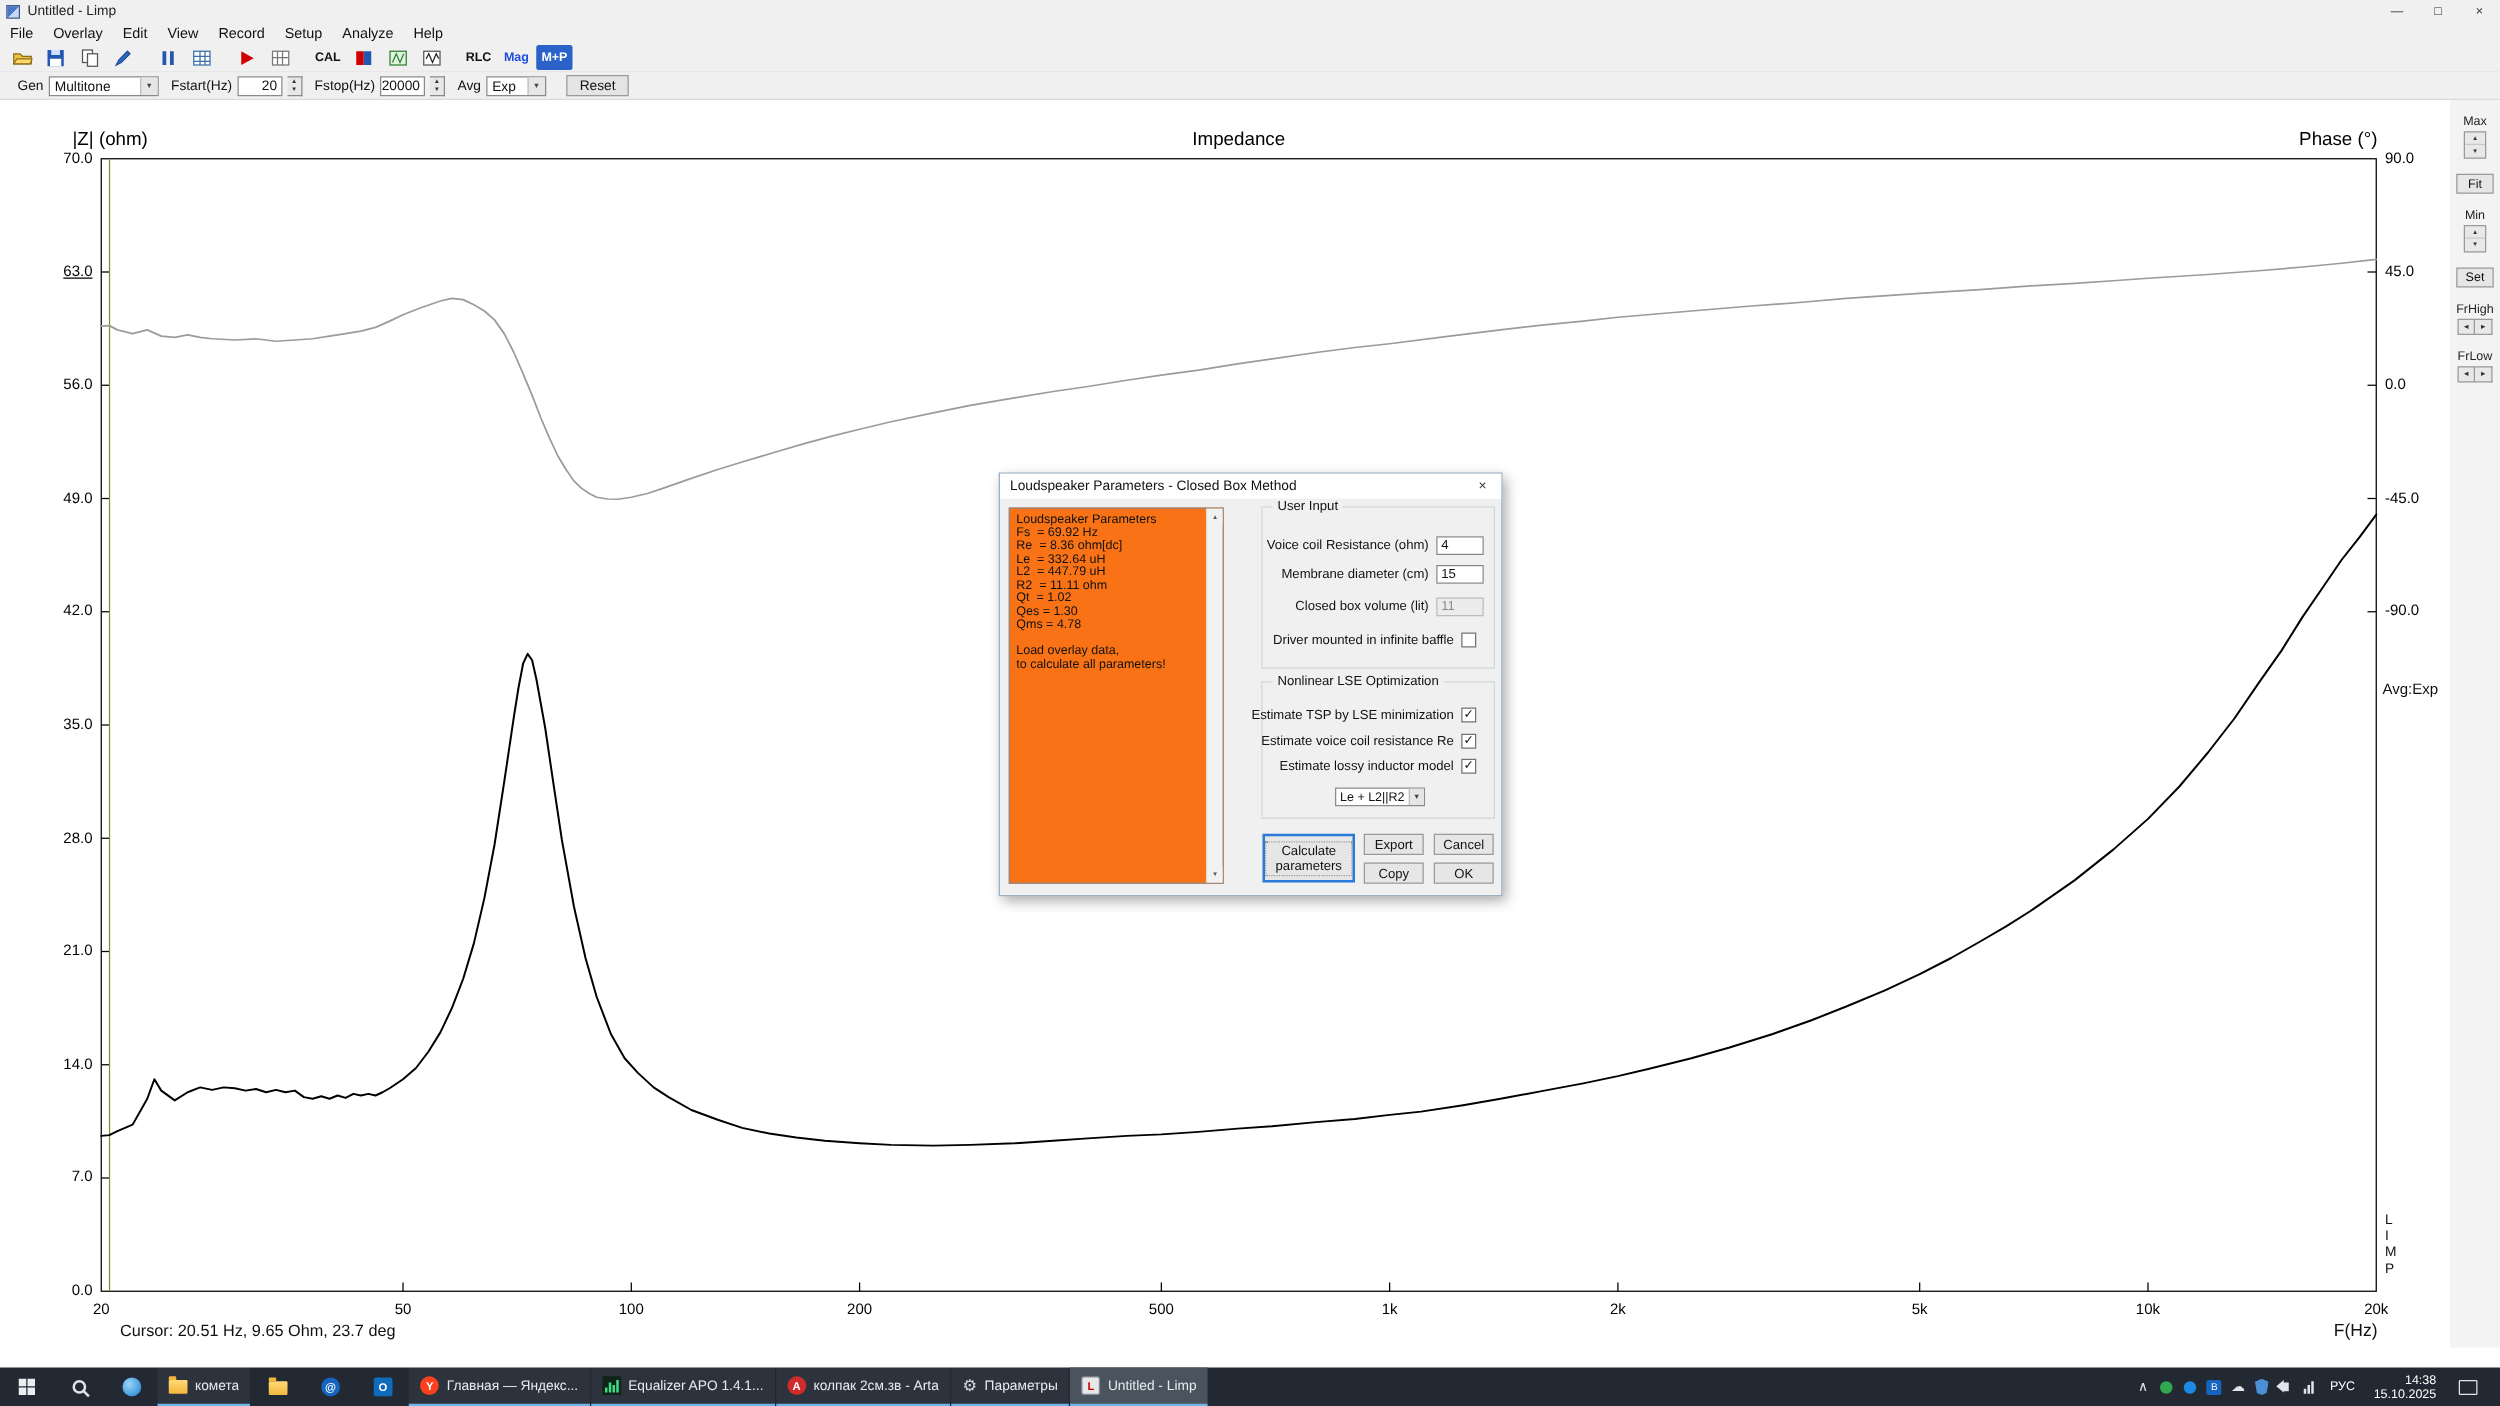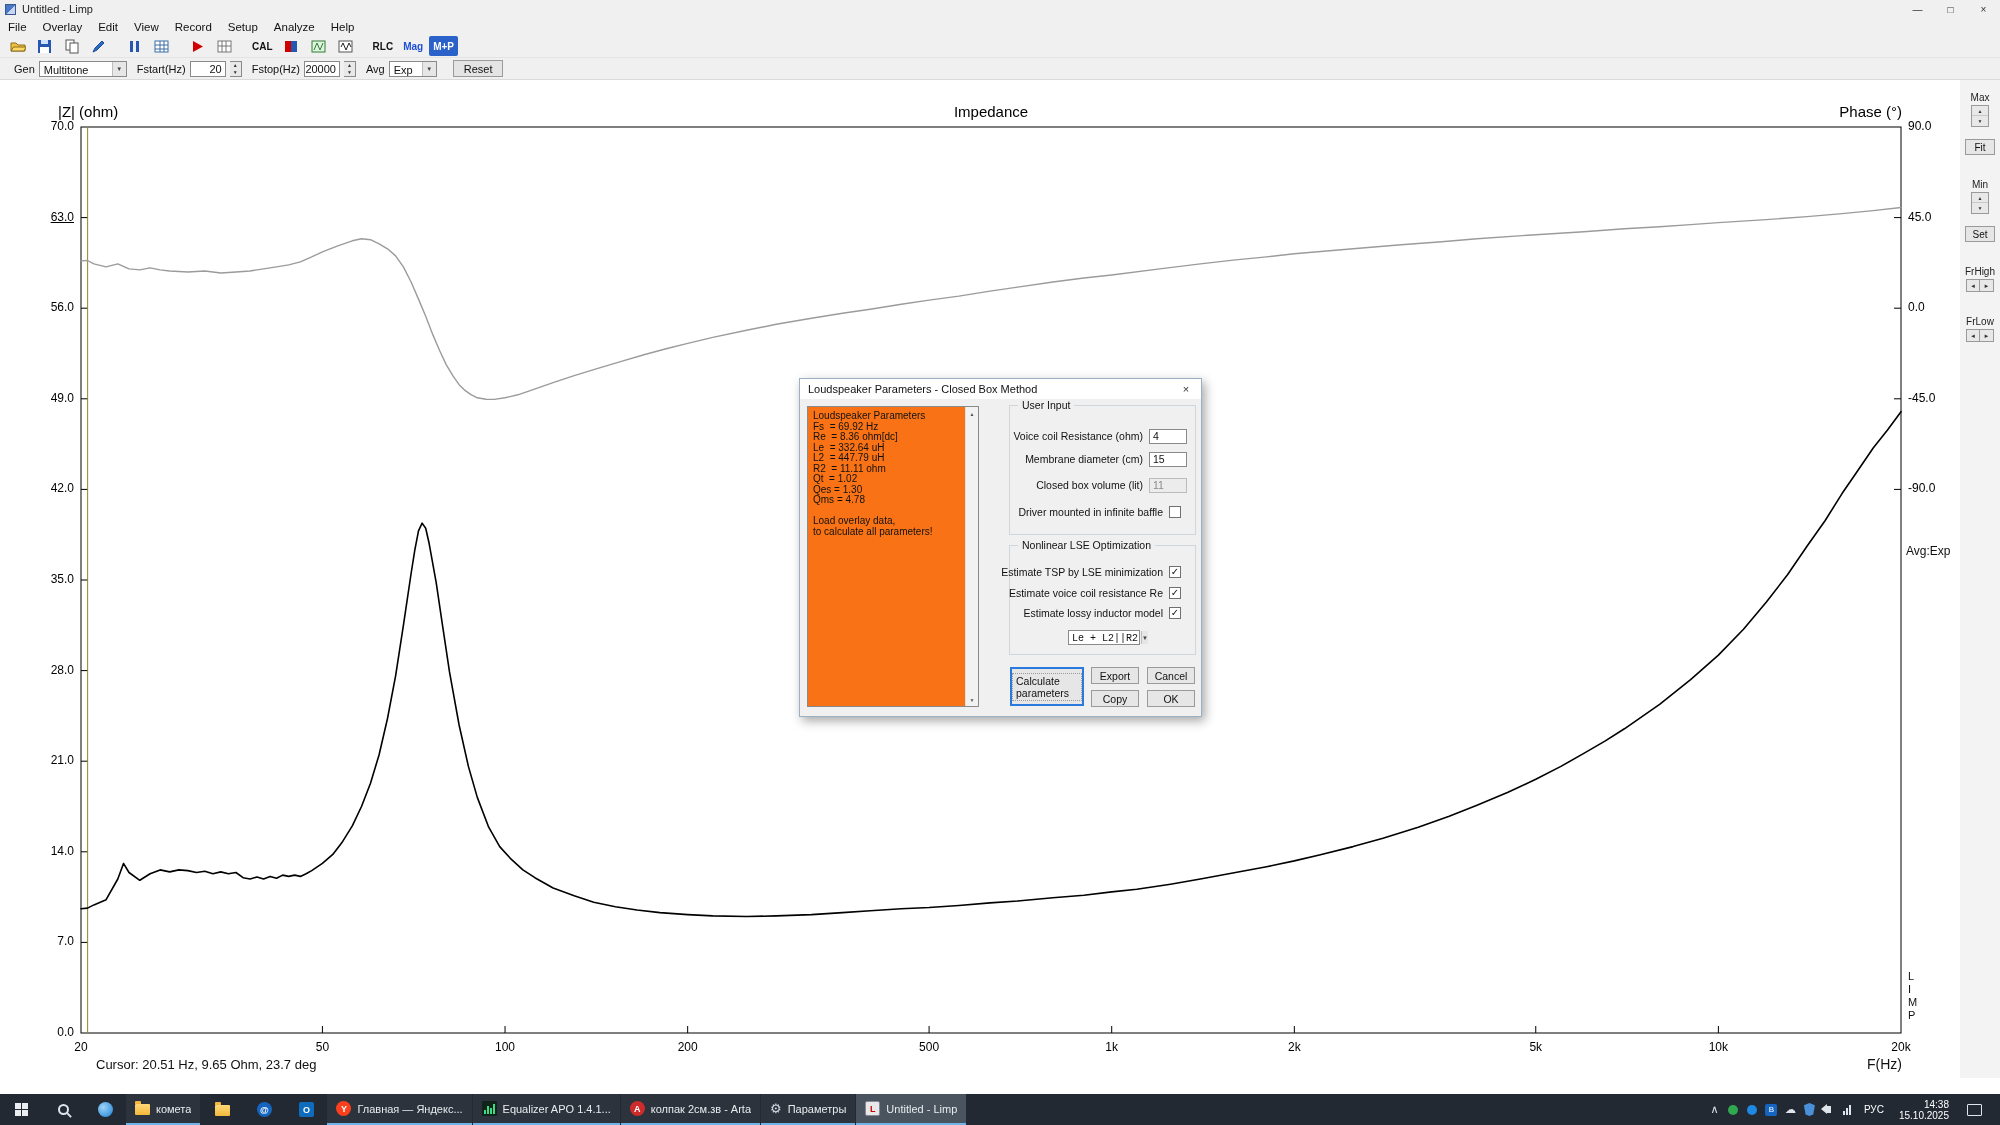--- a/index.html
+++ b/index.html
@@ -75,21 +75,21 @@
   .vspin { display:flex; flex-direction:column; width:18px; border:1px solid #9a9a9a; margin-top:2px; background:#e8e8e8; }
   .vspin span { height:10px; display:flex; align-items:center; justify-content:center; font-size:5px; color:#333;
                 border-bottom:1px solid #c9c9c9; }
   .vspin span:last-child { border-bottom:none; }
   .rc-btn { margin-top:12px; width:30px; height:16px; background:#e6e6e6; border:1px solid #9a9a9a;
             font-size:10px; display:flex; align-items:center; justify-content:center; }
   .hpair { display:flex; margin-top:2px; }
   .hpair span { width:14px; height:13px; border:1px solid #9a9a9a; background:#e8e8e8; display:flex;
                 align-items:center; justify-content:center; font-size:6px; color:#333; }
   .hpair span:last-child { border-left:none; }
-  .rc-gap { margin-top:24px; }
+  .rc-gap { margin-top:12px; }
 
   
   .dialog { position:absolute; left:799px; top:378px; width:403px; height:339px; background:#f0f0f0;
             border:1px solid #9ab0c4; box-shadow:3px 4px 10px rgba(0,0,0,.35); z-index:20; font-size:11px; }
   .dlg-title { height:20px; background:#ffffff; display:flex; align-items:center; padding-left:8px;
                font-size:11px; }
   .dlg-close { margin-left:auto; width:30px; height:100%; display:flex; align-items:center;
                justify-content:center; font-size:11px; color:#333; }
   .listbox { position:absolute; left:7px; top:27px; width:172px; height:301px; background:#f97316;
              border:1px solid #8a8a8a; }
@@ -106,24 +106,24 @@
   #grp-lse  { left:209px; top:166px; width:187px; height:110px; }
   .group-label { position:absolute; top:-7px; left:8px; background:#f0f0f0; padding:0 4px; font-size:10.5px; }
   .urow { position:absolute; right:8px; display:flex; align-items:center; height:16px; }
   .urow .lbl { text-align:right; margin-right:6px; white-space:nowrap; font-size:10.5px; }
   .field { width:38px; height:15px; border:1px solid #8a8a8a; background:#fff; font-size:10.5px;
            display:flex; align-items:center; padding:0 3px; }
   .field.disabled { background:#ececec; color:#8a8a8a; border-color:#bcbcbc; }
   .cb { width:12px; height:12px; border:1px solid #707070; background:#fff; display:flex;
         align-items:center; justify-content:center; font-size:10px; color:#111; line-height:1; }
   .model-combo { position:absolute; left:58px; top:84px; width:72px; height:15px; }
-  .model-combo .val { font-size:10px; padding:0 3px;font-family:Liberation Mono, monospace; }
+  .model-combo .val { font-size:10px; padding:0 3px; }
 
   .dlg-btn { position:absolute; background:#e6e6e6; border:1px solid #9a9a9a; font-size:10.5px;
-             display:flex; align-items:center; justify-content:center; text-align:left; }
+             display:flex; align-items:center; justify-content:center; text-align:center; }
   #btn-calc { left:210px; top:288px; width:74px; height:39px; border:2px solid #2a7ade; line-height:12px; }
   #btn-calc span { border:1px dotted #9a9a9a; padding:1px 3px; }
   #btn-export { left:291px; top:288px; width:48px; height:17px; }
   #btn-cancel { left:347px; top:288px; width:48px; height:17px; }
   #btn-copy   { left:291px; top:311px; width:48px; height:17px; }
   #btn-ok     { left:347px; top:311px; width:48px; height:17px; }
 
   
   .statusbar { position:absolute; left:0; top:1078px; width:100%; height:16px; background:#f0f0f0;
                border-top:1px solid #d4d4d4; display:flex; align-items:center; font-size:11px;

